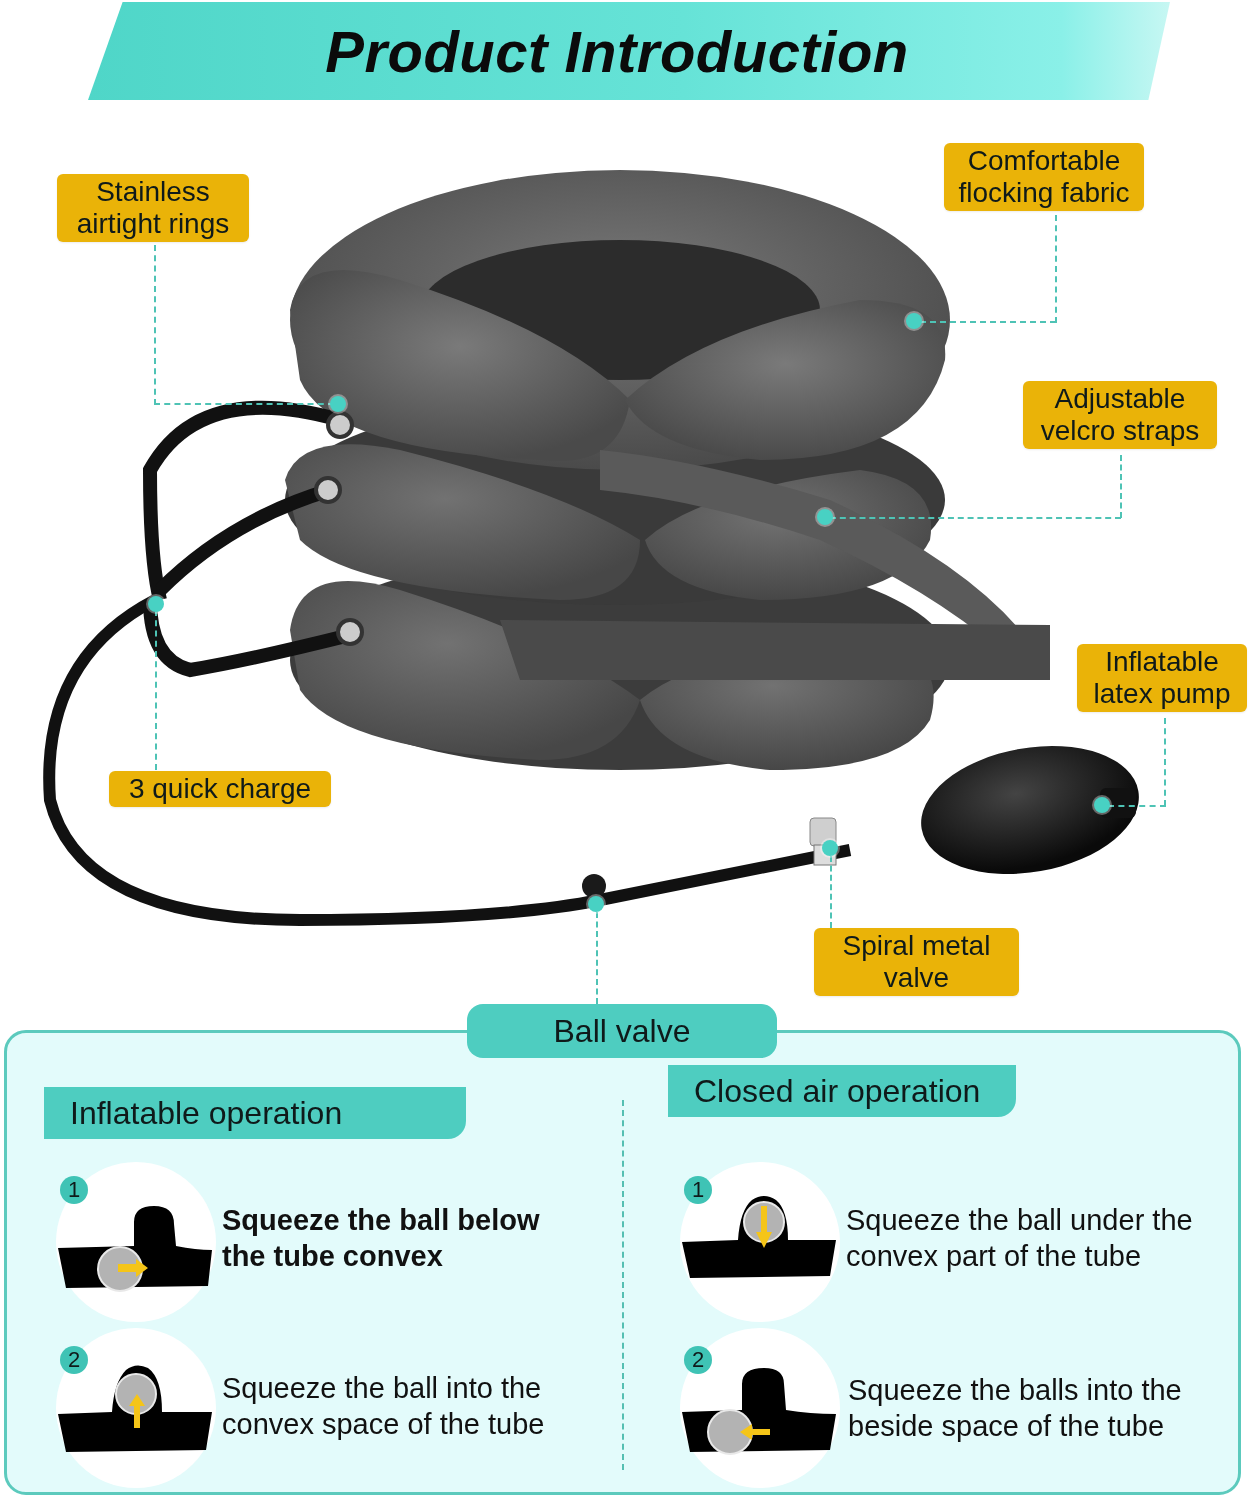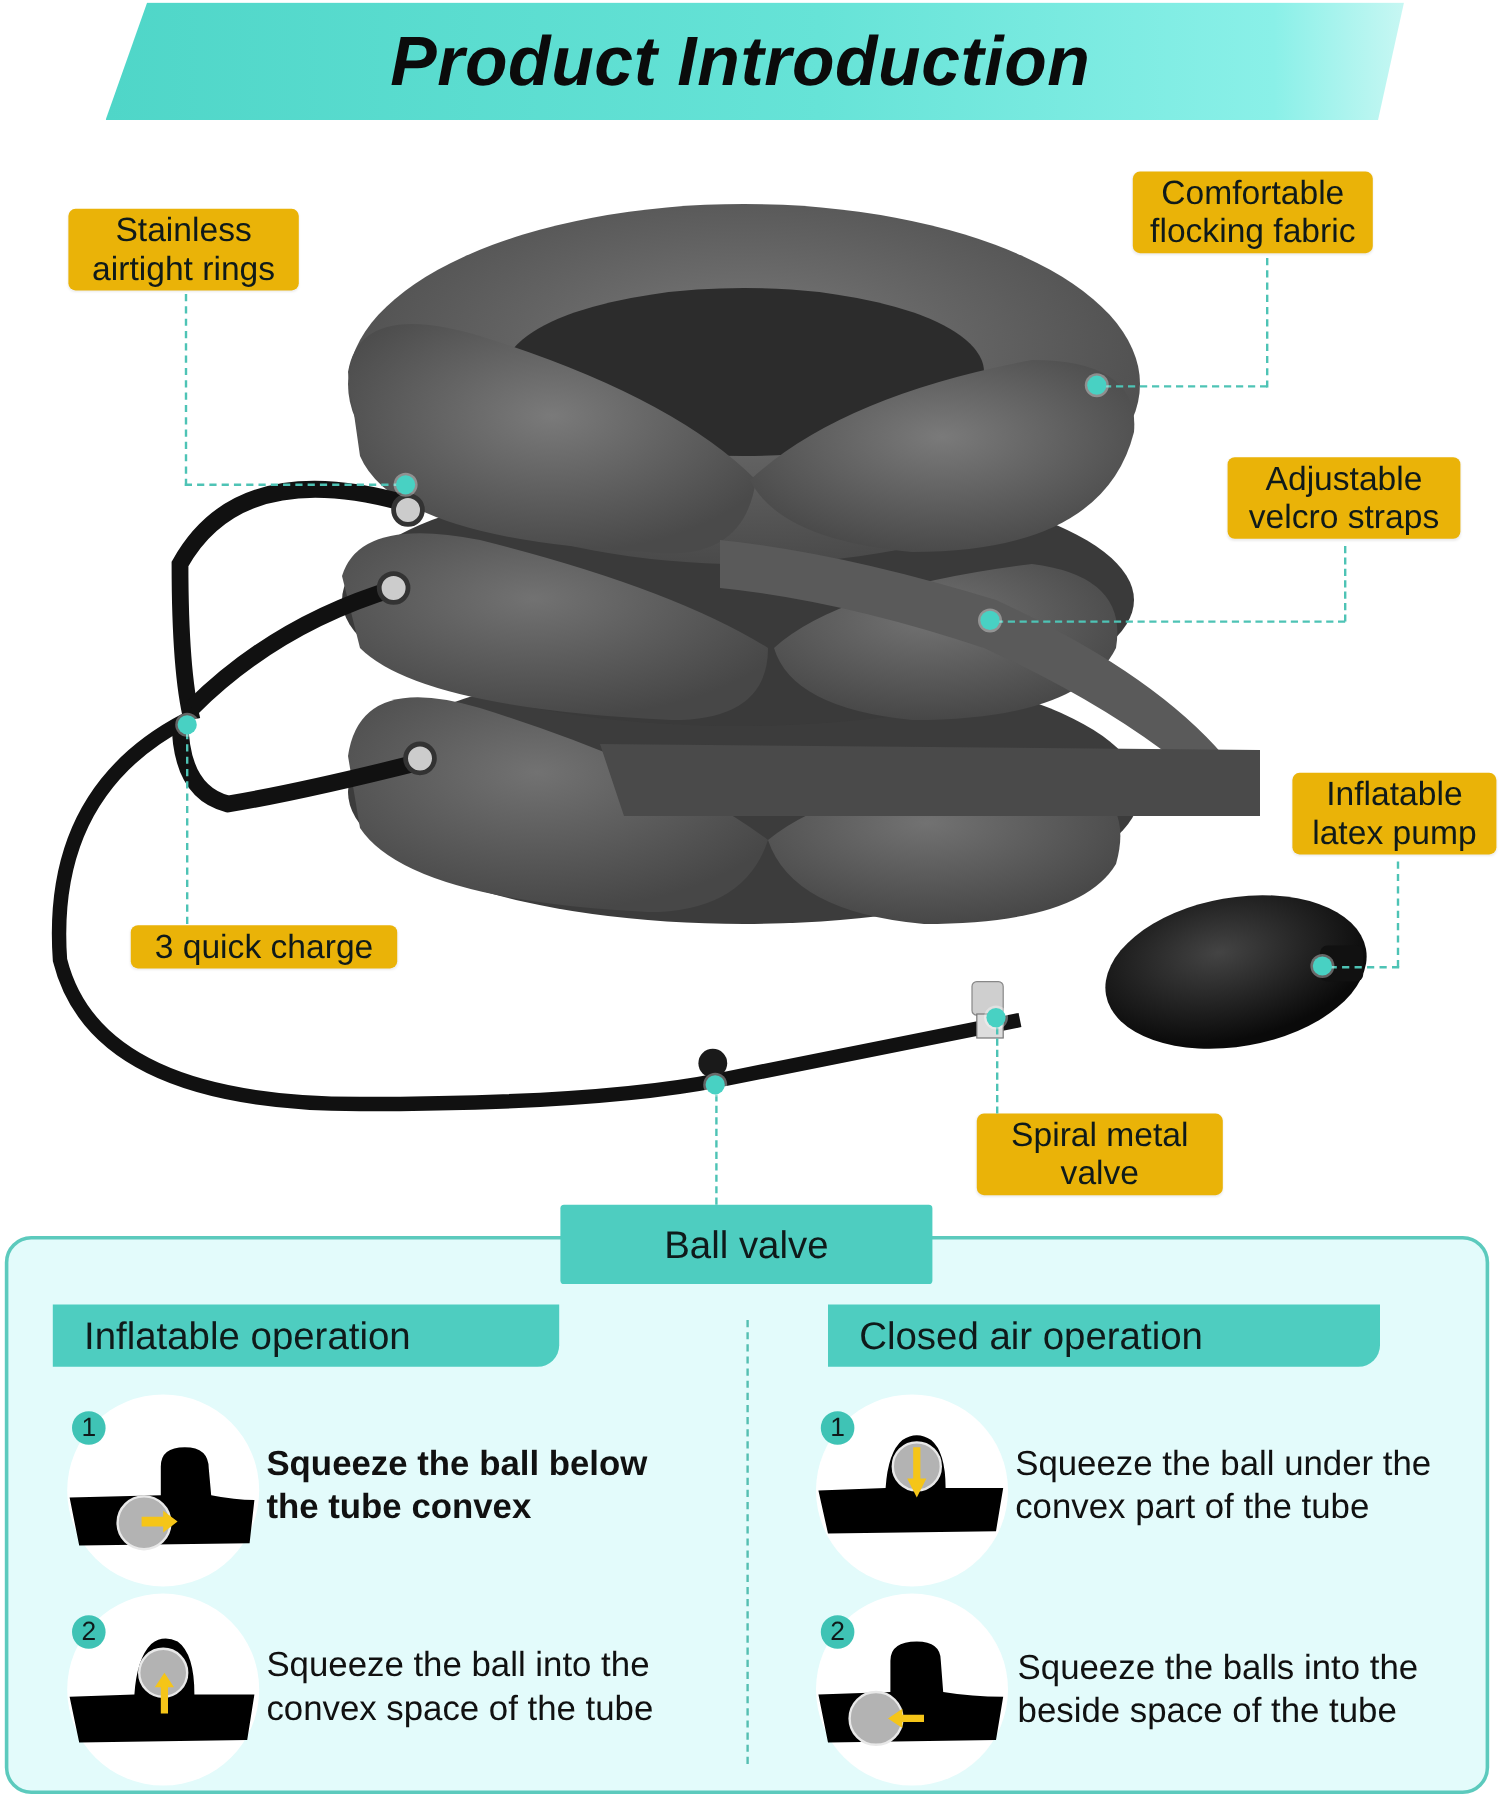--- a/index.html
+++ b/index.html
@@ -30,22 +30,22 @@
 
   
   .product { position: absolute; left: 0; top: 120px; width: 1250px; height: 880px; }
 
   
   .panel {
     position: absolute; left: 4px; top: 1030px; width: 1237px; height: 465px;
     background: #e3fbfb; border: 3px solid #5ccabd; border-radius: 22px;
   }
   .ball-valve-tab {
-    position: absolute; left: 467px; top: 1004px; width: 310px; height: 66px;
-    background: #4ecdc0; border-radius: 3px; display: flex; align-items: center; justify-content: center;
+    position: absolute; left: 467px; top: 1004px; width: 310px; height: 54px;
+    background: #4ecdc0; border-radius: 16px; display: flex; align-items: center; justify-content: center;
     font-size: 32px; color: #0f1a1a;
   }
   .section-head {
     position: absolute; height: 52px; background: #4ecdc0;
     border-radius: 0 0 18px 0; display: flex; align-items: center; padding-left: 26px;
     font-size: 32px; color: #0f1a1a;
   }
   .divider-v { position: absolute; left: 622px; top: 1100px; height: 370px; border-left: 2px dashed #55bfb2; }
 
   .step { position: absolute; }
@@ -158,21 +158,21 @@
 <div class="dash-v" style="left:830px;top:856px;height:72px;"></div>
 <div class="dot" style="left:822px;top:840px;"></div>
 
 <div class="dash-v" style="left:596px;top:912px;height:92px;"></div>
 <div class="dot" style="left:588px;top:896px;"></div>
 
 <div class="panel"></div>
 <div class="ball-valve-tab">Ball valve</div>
 
 <div class="section-head" style="left:44px;top:1087px;width:422px;">Inflatable operation</div>
-<div class="section-head" style="left:668px;top:1087px;width:460px;margin-left:22px;">Closed air operation</div>
+<div class="section-head" style="left:668px;top:1065px;width:348px;">Closed air operation</div>
 <div class="divider-v"></div>
 
 <div class="step" style="left:56px;top:1162px;">
   <div class="step-circle"></div>
   <svg width="160" height="160">
     <path d="M2 86 L78 84 L78 60 Q78 44 98 44 Q118 44 118 62 L120 84 Q140 88 156 88 L152 124 L10 126 Z" fill="#000"></path>
     <circle cx="64" cy="107" r="22" fill="#b3b3b3" stroke="#e8e8e8" stroke-width="2"></circle>
     <path d="M62 102 L80 102 L80 97 L92 106 L80 115 L80 110 L62 110 Z" fill="#f5c518"></path>
   </svg>
   <div class="step-num" style="left:4px;top:14px;">1</div>

